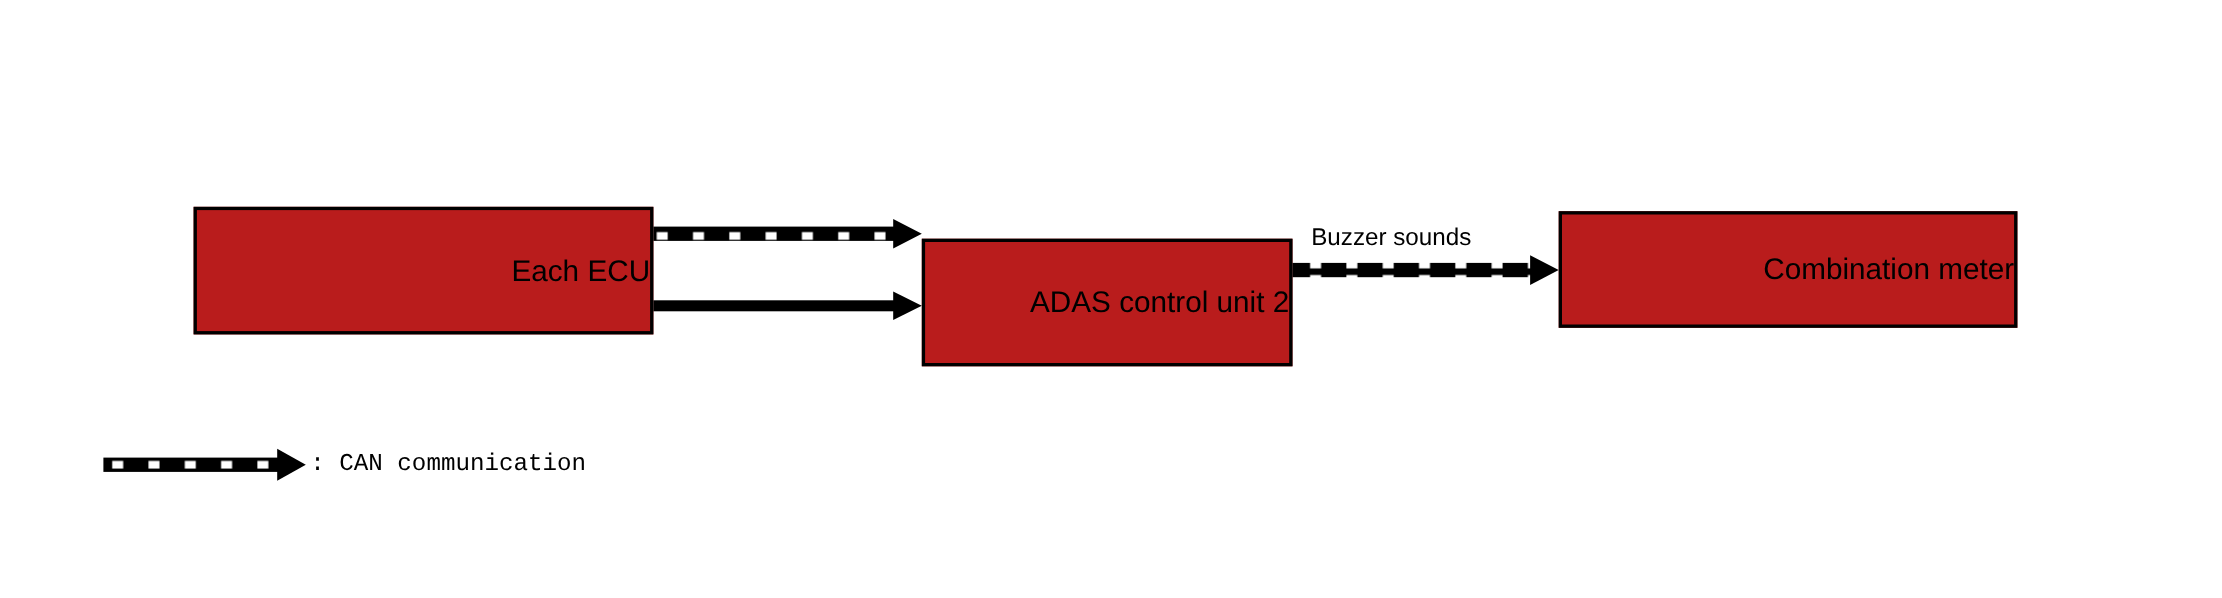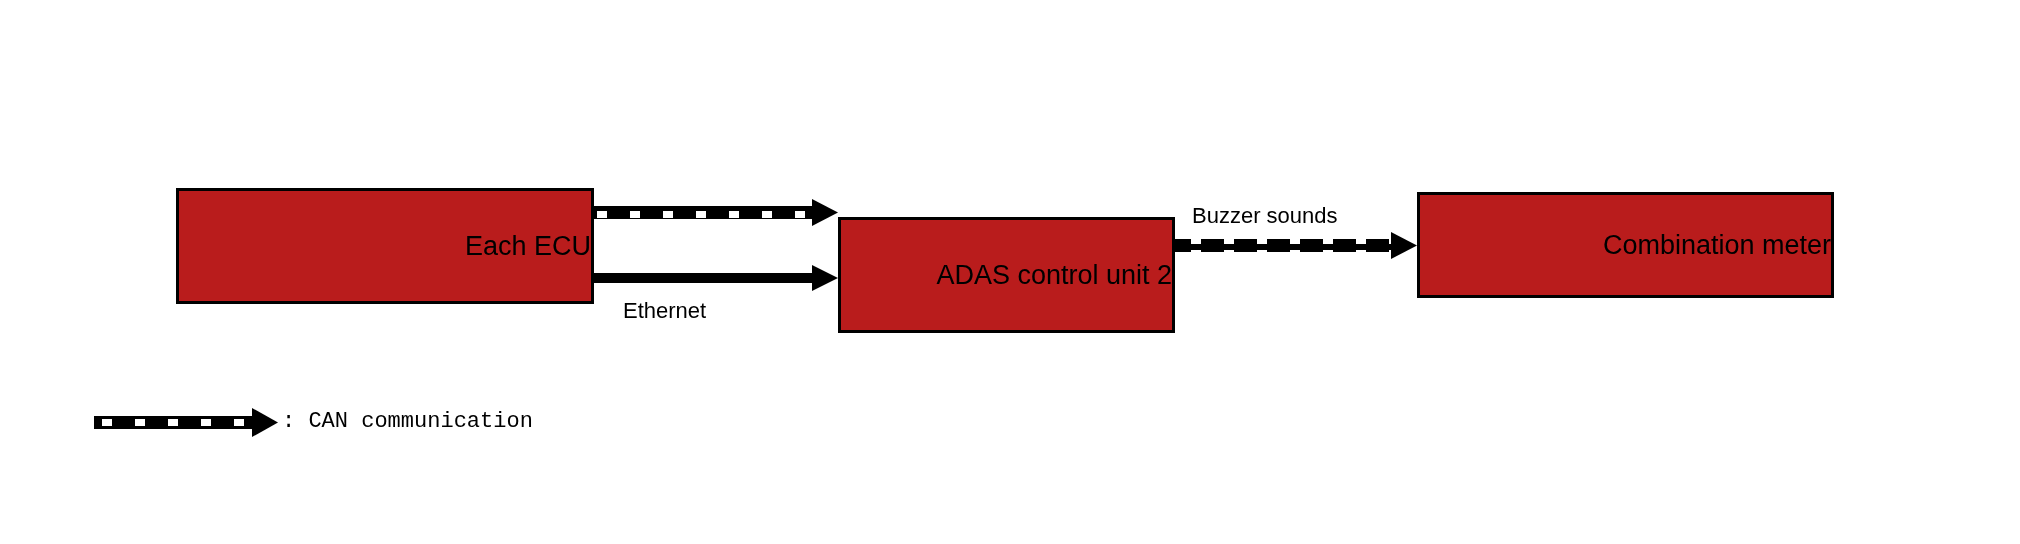--- a/index.html
+++ b/index.html
@@ -49,18 +49,17 @@
     <polygon points="1391,232 1417,245.5 1391,259" fill="#000"></polygon>
   </g>
 
   <g>
     <rect x="94" y="416" width="160" height="13" fill="url(#canDash)"></rect>
     <polygon points="252,408 278,422.5 252,437" fill="#000"></polygon>
   </g>
 </svg>
 
 <div class="label" style="left:623px; top:294px;">
-  <div>Ethernet</div>
 </div>
 
 <div class="label" style="left:1192px; top:199px;">Buzzer sounds</div>
 
 <div class="label" style="left:282px; top:405px;font-family:Liberation Mono, monospace;">: CAN communication</div>
 
 </body></html>

